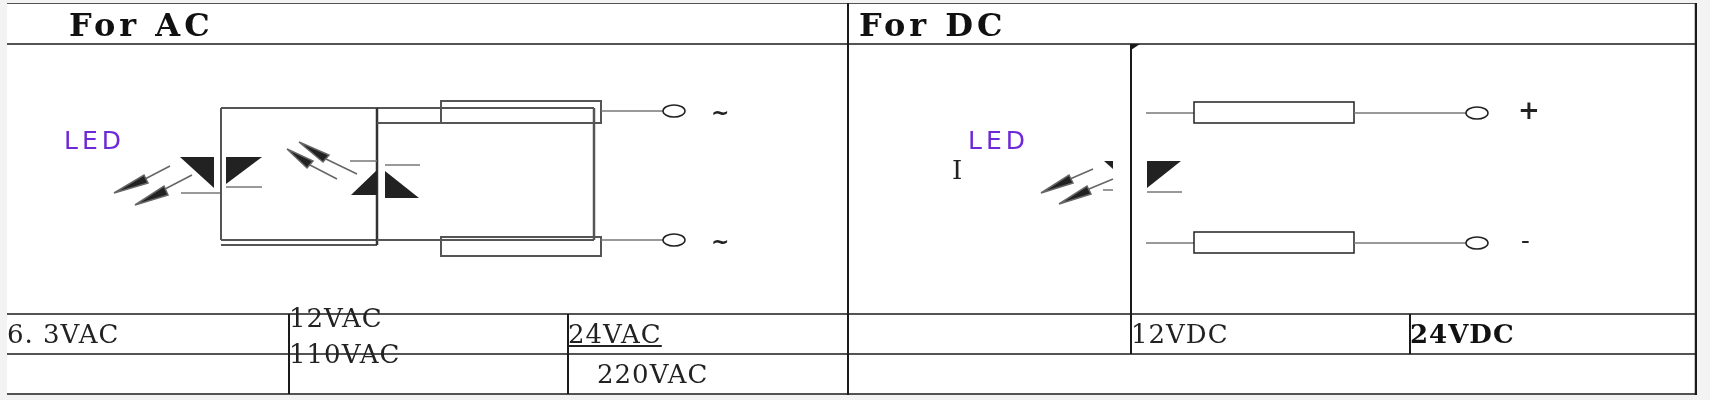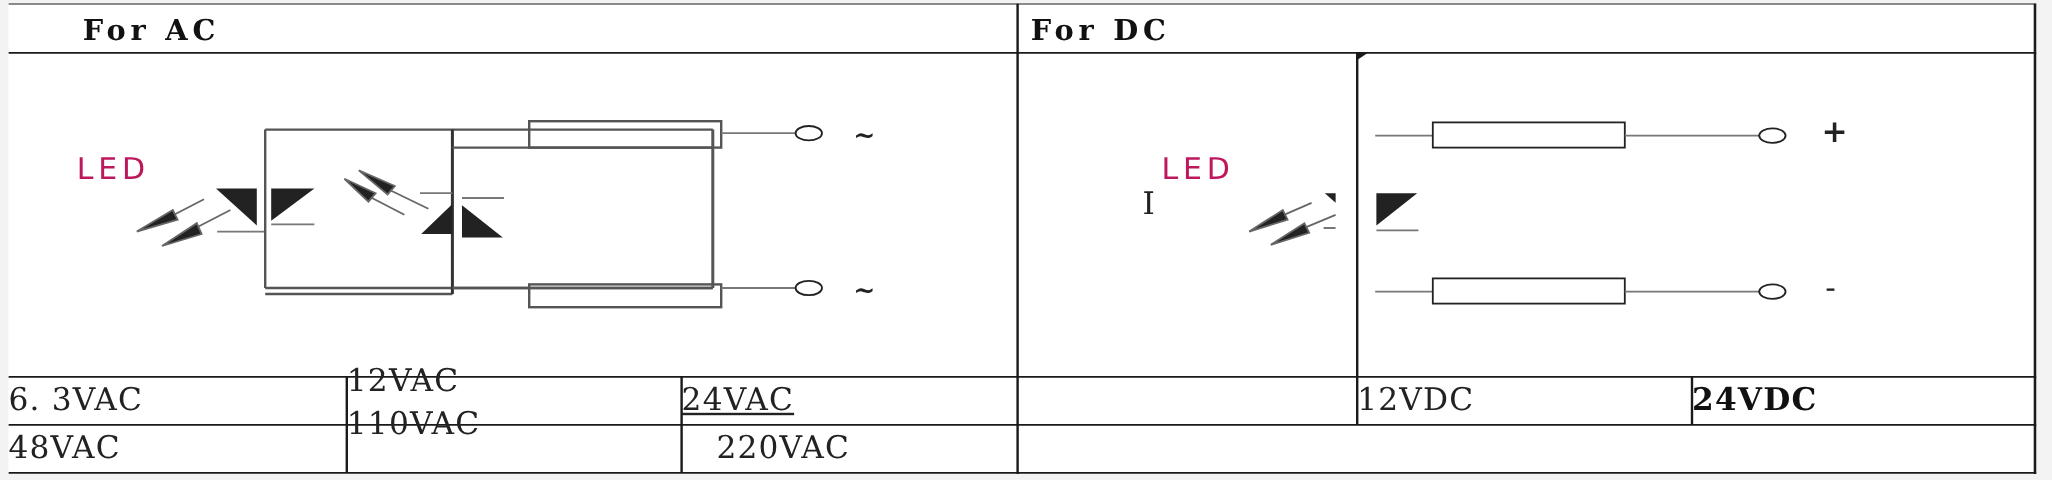--- a/index.html
+++ b/index.html
@@ -1,24 +1,24 @@
 <!DOCTYPE html>
 <html><head>
 <meta charset="utf-8">
 <style>
   html, body { margin: 0; padding: 0; background: #f3f3f3; }
   body { width: 1710px; height: 400px; position: relative; overflow: hidden; }
   .sheet { position: absolute; left: 7px; top: 3px; width: 1690px; height: 392px; background: #ffffff; }
-  .hdr { position: absolute; top: 0; height: 41px; font-family: "DejaVu Serif", "Liberation Serif", serif; font-weight: bold; font-size: 24px; letter-spacing: 4px; color: #111; line-height: 44px; }
+  .hdr { position: absolute; top: 0; height: 41px; font-family: "DejaVu Serif", "Liberation Serif", serif; font-weight: bold; font-size: 32px; letter-spacing: 4px; color: #111; line-height: 44px; }
   .hdr-ac { left: 62px; }
   .hdr-dc { left: 852px; }
   .diagram { position: absolute; left: 0; top: 0; }
   .cell { position: absolute; height: 40px; line-height: 40px; font-family: "DejaVu Serif", "Liberation Serif", serif; font-size: 26px; color: #222; letter-spacing: 1px; }
   .cell.bold { font-weight: bold; color: #111; }
-  .lbl { position: absolute; font-family: "DejaVu Sans", "Liberation Sans", sans-serif; font-size: 25px; letter-spacing: 4px; color: #be185d; }
+  .lbl { position: absolute; font-family: "DejaVu Sans", "Liberation Sans", sans-serif; font-size: 25px; letter-spacing: 4px; color: #6d28d9; }
   .lbl-serif { position: absolute; font-family: "DejaVu Serif", "Liberation Serif", serif; font-size: 26px; color: #222; }
 </style>
 </head>
 <body>
 
 <div class="sheet">
 
   <svg class="diagram" width="1690" height="392" viewBox="0 0 1690 392" xmlns="http://www.w3.org/2000/svg">
 
     <g stroke="#1a1a1a" fill="none">
@@ -121,19 +121,18 @@
 
   <div class="lbl" style="left:57px; top:123px;">LED</div>
   <div class="lbl" style="left:961px; top:123px;">LED</div>
   <div class="lbl-serif" style="left:945px; top:152px;">I</div>
   <div class="lbl-serif" style="left:1511px; top:92px; font-weight:bold;">+</div>
   <div class="lbl-serif" style="left:1514px; top:222px;">-</div>
 
   <div class="cell" style="left:0; top:311px; width:282px;">6. 3VAC</div>
   <div class="cell" style="left:282px; top:295px; width:324px;">12VAC</div>
   <div class="cell" style="left:561px; top:311px; width:280px;text-decoration:underline;">24VAC</div>
-  <div class="cell" style="left:0; top:351px; width:282px;">48VAC</div>
   <div class="cell" style="left:282px; top:331px; width:279px;">110VAC</div>
   <div class="cell" style="left:561px; top:351px; width:228px;padding-left:29px;">220VAC</div>
 
   <div class="cell" style="left:1124px; top:311px; width:226px;">12VDC</div>
   <div class="cell bold" style="left:1403px; top:311px; width:318px;">24VDC</div>
 </div>
 
 </body></html>

